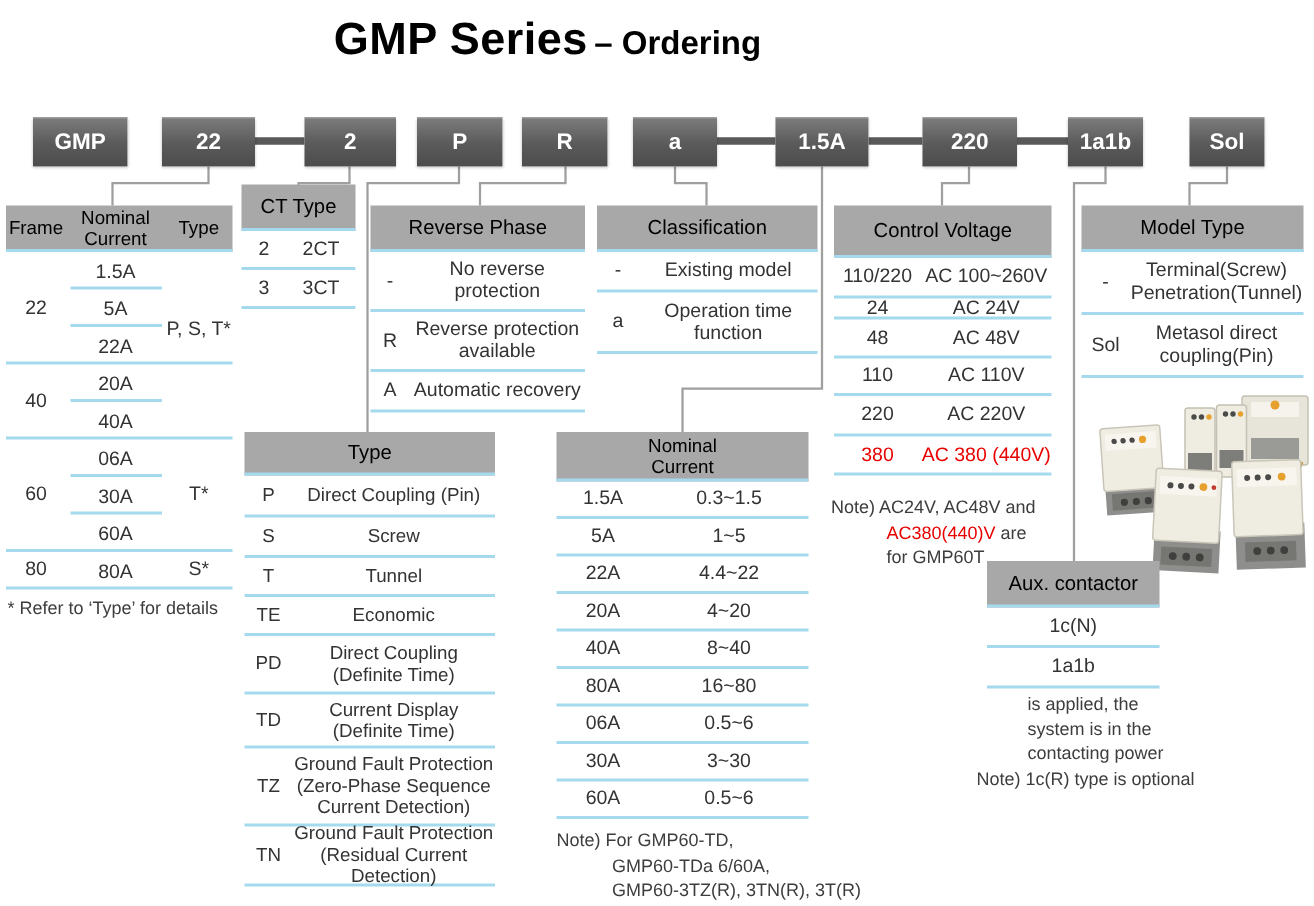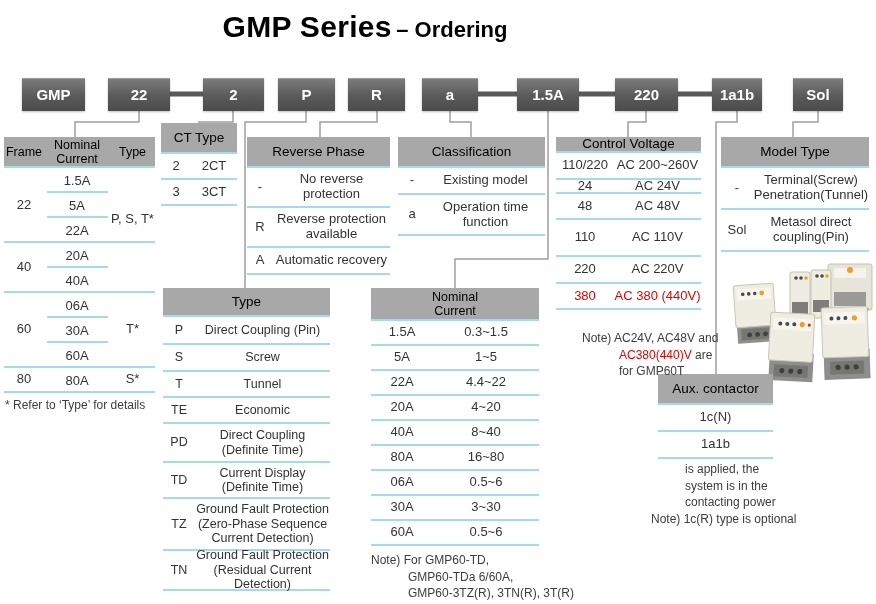--- a/index.html
+++ b/index.html
@@ -152,47 +152,47 @@
       <div class="code" style="flex:0 0 28px">-</div>
       <div class="desc">Existing model</div>
     </div>
     <div class="trow" style="height:41px">
       <div class="code" style="flex:0 0 28px">a</div>
       <div class="desc" style="max-width:95px;margin:0 auto">Operation time function</div>
     </div>
   </div>
 
   <div class="tbl" style="left:556px;top:137px;width:145px">
-    <div class="tbl-header" style="height:16px">Control Voltage</div>
+    <div class="tbl-header" style="height:35px">Control Voltage</div>
     <div class="trow" style="height:27px">
       <div class="code" style="flex:0 0 58px">110/220</div>
-      <div class="desc">AC 200~260V</div>
+      <div class="desc">AC 100~260V</div>
     </div>
     <div class="trow" style="height:14px">
       <div class="code" style="flex:0 0 58px">24</div>
       <div class="desc">AC 24V</div>
     </div>
     <div class="trow" style="height:26px">
       <div class="code" style="flex:0 0 58px">48</div>
       <div class="desc">AC 48V</div>
     </div>
-    <div class="trow" style="height:37px">
+    <div class="trow" style="height:25px">
       <div class="code" style="flex:0 0 58px">110</div>
       <div class="desc">AC 110V</div>
     </div>
     <div class="trow" style="height:27px">
       <div class="code" style="flex:0 0 58px">220</div>
       <div class="desc">AC 220V</div>
     </div>
     <div class="trow red" style="height:26px">
       <div class="code" style="flex:0 0 58px">380</div>
       <div class="desc">AC 380 (440V)</div>
     </div>
   </div>
-  <div class="note" style="left:582px;top:330px;width:160px">
+  <div class="note" style="left:554px;top:330px;width:160px">
     <div>Note) AC24V, AC48V and</div>
     <div class="ind"><span class="red">AC380(440)V</span><span> are</span></div>
     <div class="ind">for GMP60T</div>
   </div>
 
   <div class="tbl" style="left:721px;top:137px;width:148px">
     <div class="tbl-header" style="height:31px">Model Type</div>
     <div class="trow" style="height:42px">
       <div class="code" style="flex:0 0 32px">-</div>
       <div class="desc">Terminal(Screw) Penetration(Tunnel)</div>

